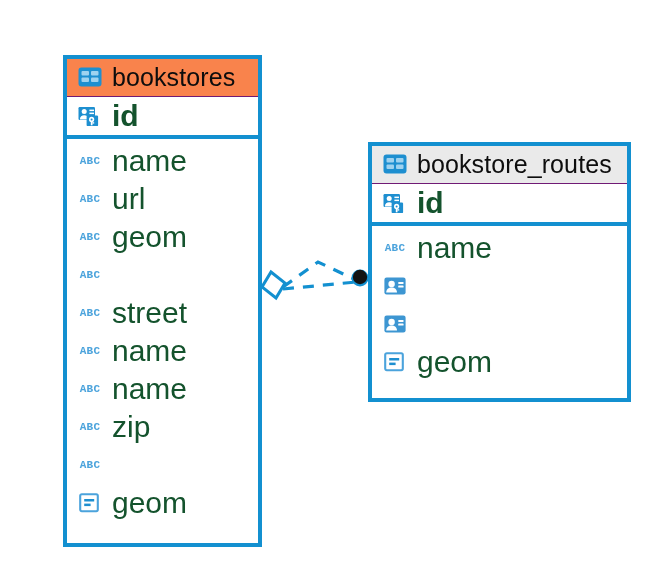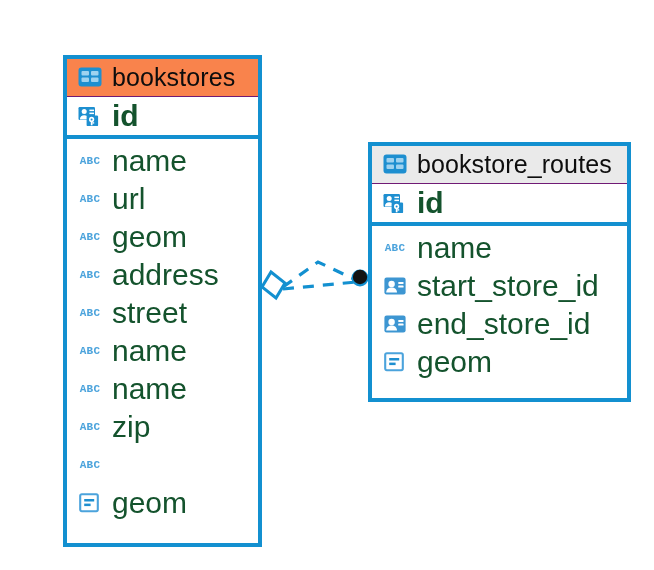--- a/index.html
+++ b/index.html
@@ -159,21 +159,20 @@
         </span>
         <span class="field-label">geom</span>
       </div>
 
       <div class="row">
         <span class="ico">
           <svg width="26" height="26" viewBox="0 0 26 26">
             <text x="13" y="16" text-anchor="middle" font-family="'Liberation Mono', monospace" font-size="11" font-weight="bold" fill="#4ba3dc" letter-spacing="0.3">ABC</text>
           </svg>
         </span>
-        <span class="field-label">address</span>
       </div>
 
       <div class="row">
         <span class="ico">
           <svg width="26" height="26" viewBox="0 0 26 26">
             <text x="13" y="16" text-anchor="middle" font-family="'Liberation Mono', monospace" font-size="11" font-weight="bold" fill="#4ba3dc" letter-spacing="0.3">ABC</text>
           </svg>
         </span>
         <span class="field-label">street</span>
       </div>
@@ -276,34 +275,32 @@
       <div class="row">
         <span class="ico">
           <svg width="26" height="26" viewBox="0 0 26 26">
             <rect x="2.4" y="4.6" width="21.2" height="16.8" rx="2.2" fill="#3d96d2"></rect>
             <circle cx="9.6" cy="11.0" r="3.2" fill="#ffffff"></circle>
             <path d="M4.2 19.6c0-3.1 2.4-5.0 5.4-5.0s5.4 1.9 5.4 5.0z" fill="#ffffff"></path>
             <rect x="16.2" y="9.0" width="5.4" height="1.9" rx="0.6" fill="#ffffff"></rect>
             <rect x="16.2" y="12.6" width="5.4" height="1.9" rx="0.6" fill="#ffffff"></rect>
           </svg>
         </span>
-        <span class="field-label">start_store_id</span>
       </div>
 
       <div class="row">
         <span class="ico">
           <svg width="26" height="26" viewBox="0 0 26 26">
             <rect x="2.4" y="4.6" width="21.2" height="16.8" rx="2.2" fill="#3d96d2"></rect>
             <circle cx="9.6" cy="11.0" r="3.2" fill="#ffffff"></circle>
             <path d="M4.2 19.6c0-3.1 2.4-5.0 5.4-5.0s5.4 1.9 5.4 5.0z" fill="#ffffff"></path>
             <rect x="16.2" y="9.0" width="5.4" height="1.9" rx="0.6" fill="#ffffff"></rect>
             <rect x="16.2" y="12.6" width="5.4" height="1.9" rx="0.6" fill="#ffffff"></rect>
           </svg>
         </span>
-        <span class="field-label">end_store_id</span>
       </div>
 
       <div class="row">
         <span class="ico">
           <svg width="26" height="26" viewBox="0 0 26 26">
             <rect x="3.2" y="4.2" width="17.6" height="17" rx="1.6" fill="none" stroke="#4ba3dc" stroke-width="2.1"></rect>
             <rect x="7.2" y="9.0" width="10" height="2.5" fill="#1e8fd0"></rect>
             <rect x="7.2" y="13.6" width="6.4" height="2.5" fill="#1e8fd0"></rect>
           </svg>
         </span>

